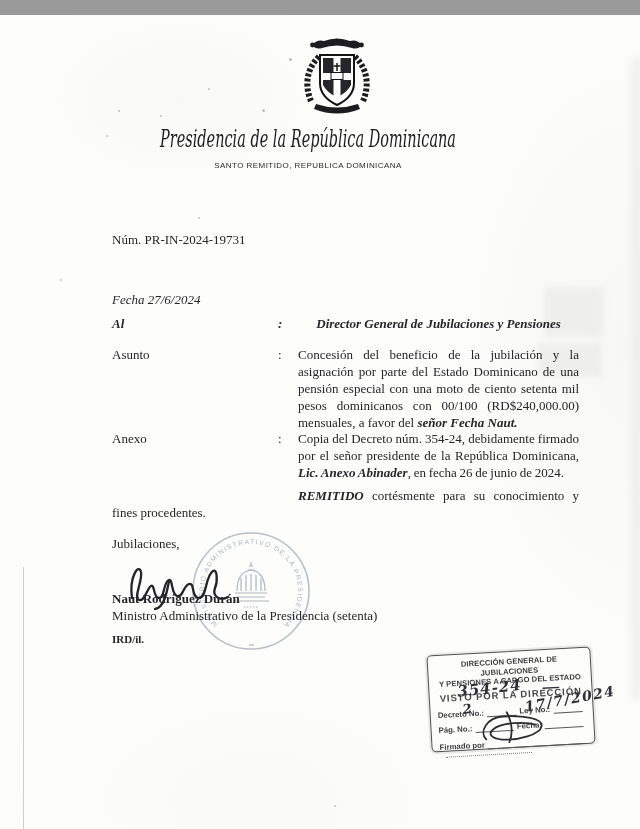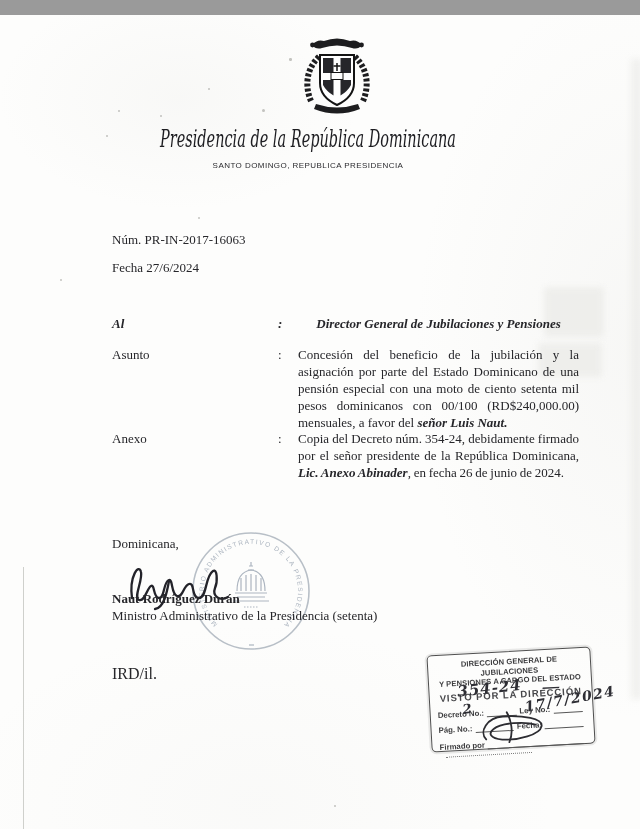--- a/index.html
+++ b/index.html
@@ -29,21 +29,21 @@
   .colon{position:absolute;left:278px;font-size:13px;line-height:17px;}
   .val{position:absolute;left:298px;width:281px;font-size:13px;line-height:17px;text-align:justify;}
   .b{font-weight:bold;font-style:italic;}
   .remit-par{position:absolute;left:112px;top:472px;width:467px;font-size:13px;line-height:17px;
     text-align:justify;text-indent:186px;}
   
   .round-stamp{position:absolute;left:186px;top:512px;opacity:.8;}
   .sig{position:absolute;left:124px;top:543px;}
   .sname{position:absolute;left:112px;top:576px;font-size:13px;font-weight:bold;}
   .stitle{position:absolute;left:112px;top:593px;font-size:13px;}
-  .sinit{position:absolute;left:112px;top:650px;font-size:16px;}
+  .sinit{position:absolute;left:112px;top:618px;font-size:11px;font-weight:bold;}
   
   .rstamp{position:absolute;left:429px;top:636px;width:164px;height:97px;
     border:1.6px solid #4e4e4e;border-radius:5px;transform:rotate(-3.2deg);
     box-shadow:0 0 0 2px rgba(110,110,110,.14);
     font-family:"Liberation Sans",sans-serif;color:#3d3d3f;font-weight:bold;
     padding:5px 7px 3px 7px;box-sizing:border-box;overflow:visible;}
   .rs-l{font-size:7.6px;line-height:9.5px;text-align:center;letter-spacing:.1px;}
   .rs-title{font-size:9.5px;line-height:12px;letter-spacing:.9px;text-align:center;margin-top:3px;color:#47474a;}
   .rs-row{display:flex;align-items:flex-end;font-size:7.8px;line-height:9px;margin-top:6px;white-space:nowrap;}
   .rs-fill{flex:1;border-bottom:1.2px solid #565656;height:8px;margin:0 3px;}
@@ -91,39 +91,40 @@
     <path d="M51,45 H40.5 V60.5 Q47.5,56.5 51,50 Z" fill="#26262a"></path>
     <rect x="31" y="37.5" width="12" height="7" fill="#ffffff" stroke="#141414" stroke-width="1"></rect>
     <line x1="37" y1="28" x2="37" y2="36" stroke="#141414" stroke-width="1.5"></line>
     <line x1="33.5" y1="31" x2="40.5" y2="31" stroke="#141414" stroke-width="1.5"></line>
     <path d="M14,74 Q37,83 60,74 L58,69 Q37,76 16,69 Z" fill="#1d1d1f"></path>
   </svg>
 
   <svg class="script-title" width="320" height="42" viewBox="0 0 320 42">
     <text x="160" y="30" text-anchor="middle" textLength="296" lengthAdjust="spacingAndGlyphs" font-size="25">Presidencia de la República Dominicana</text>
   </svg>
-  <div class="subtitle">SANTO DOMINGO, REPUBLICA PRESIDENCIA</div>
+  <div class="subtitle">SANTO REMITIDO, REPUBLICA DOMINICANA</div>
 
-  <div class="line" style="left:112px;top:216px;">Núm. PR-IN-2017-16063</div>
-  <div class="line" style="left:112px;top:244px;">Fecha 27/6/2024</div>
+  <div class="line" style="left:112px;top:216px;">Núm. PR-IN-2024-19731</div>
+  <div class="line" style="left:112px;top:276px;font-style:italic;">Fecha 27/6/2024</div>
 
   <div class="lbl b" style="top:300px;">Al</div>
   <div class="colon b" style="top:300px;">:</div>
   <div class="val b" style="top:300px;text-align:center;">Director General de Jubilaciones y Pensiones</div>
 
   <div class="lbl" style="top:331px;">Asunto</div>
   <div class="colon" style="top:331px;">:</div>
-  <div class="val" style="top:331px;"><span>Concesión del beneficio de la jubilación y la asignación por parte del Estado Dominicano de una pensión especial con una moto de ciento setenta mil pesos dominicanos con 00/100 (RD$240,000.00) mensuales, a favor del </span><span class="b">señor Luis Naut.</span></div>
+  <div class="val" style="top:331px;"><span>Concesión del beneficio de la jubilación y la asignación por parte del Estado Dominicano de una pensión especial con una moto de ciento setenta mil pesos dominicanos con 00/100 (RD$240,000.00) mensuales, a favor del </span><span class="b">señor Fecha Naut.</span></div>
 
   <div class="lbl" style="top:415px;">Anexo</div>
   <div class="colon" style="top:415px;">:</div>
   <div class="val" style="top:415px;word-spacing:-.5px;"><span>Copia del Decreto núm. 354-24, debidamente firmado por el señor presidente de la República Dominicana, </span><span class="b">Lic. Anexo Abinader</span><span>, en fecha 26 de junio de 2024.</span></div>
 
+  <div class="remit-par"><span class="b">REMITIDO</span><span> cortésmente para su conocimiento y fines procedentes.</span></div>
 
-  <div class="line" style="left:112px;top:520px;">Dominicana,</div>
+  <div class="line" style="left:112px;top:520px;">Jubilaciones,</div>
 
   <svg class="round-stamp" width="132" height="130" viewBox="0 0 132 130">
     <defs>
       <path id="arcPath" d="M 31.8,97.2 A 47,47 0 1 1 98.2,97.2"></path>
     </defs>
     <circle cx="65" cy="64" r="58" fill="none" stroke="#a7b0ba" stroke-width="1.6"></circle>
     <text font-family="Liberation Sans, sans-serif" font-size="6.6" letter-spacing="1.4" fill="#98a3b1">
       <textPath href="#arcPath">MINISTERIO ADMINISTRATIVO DE LA PRESIDENCIA</textPath>
     </text>
     <g stroke="#98a3b1" stroke-width="1.2" fill="none">

